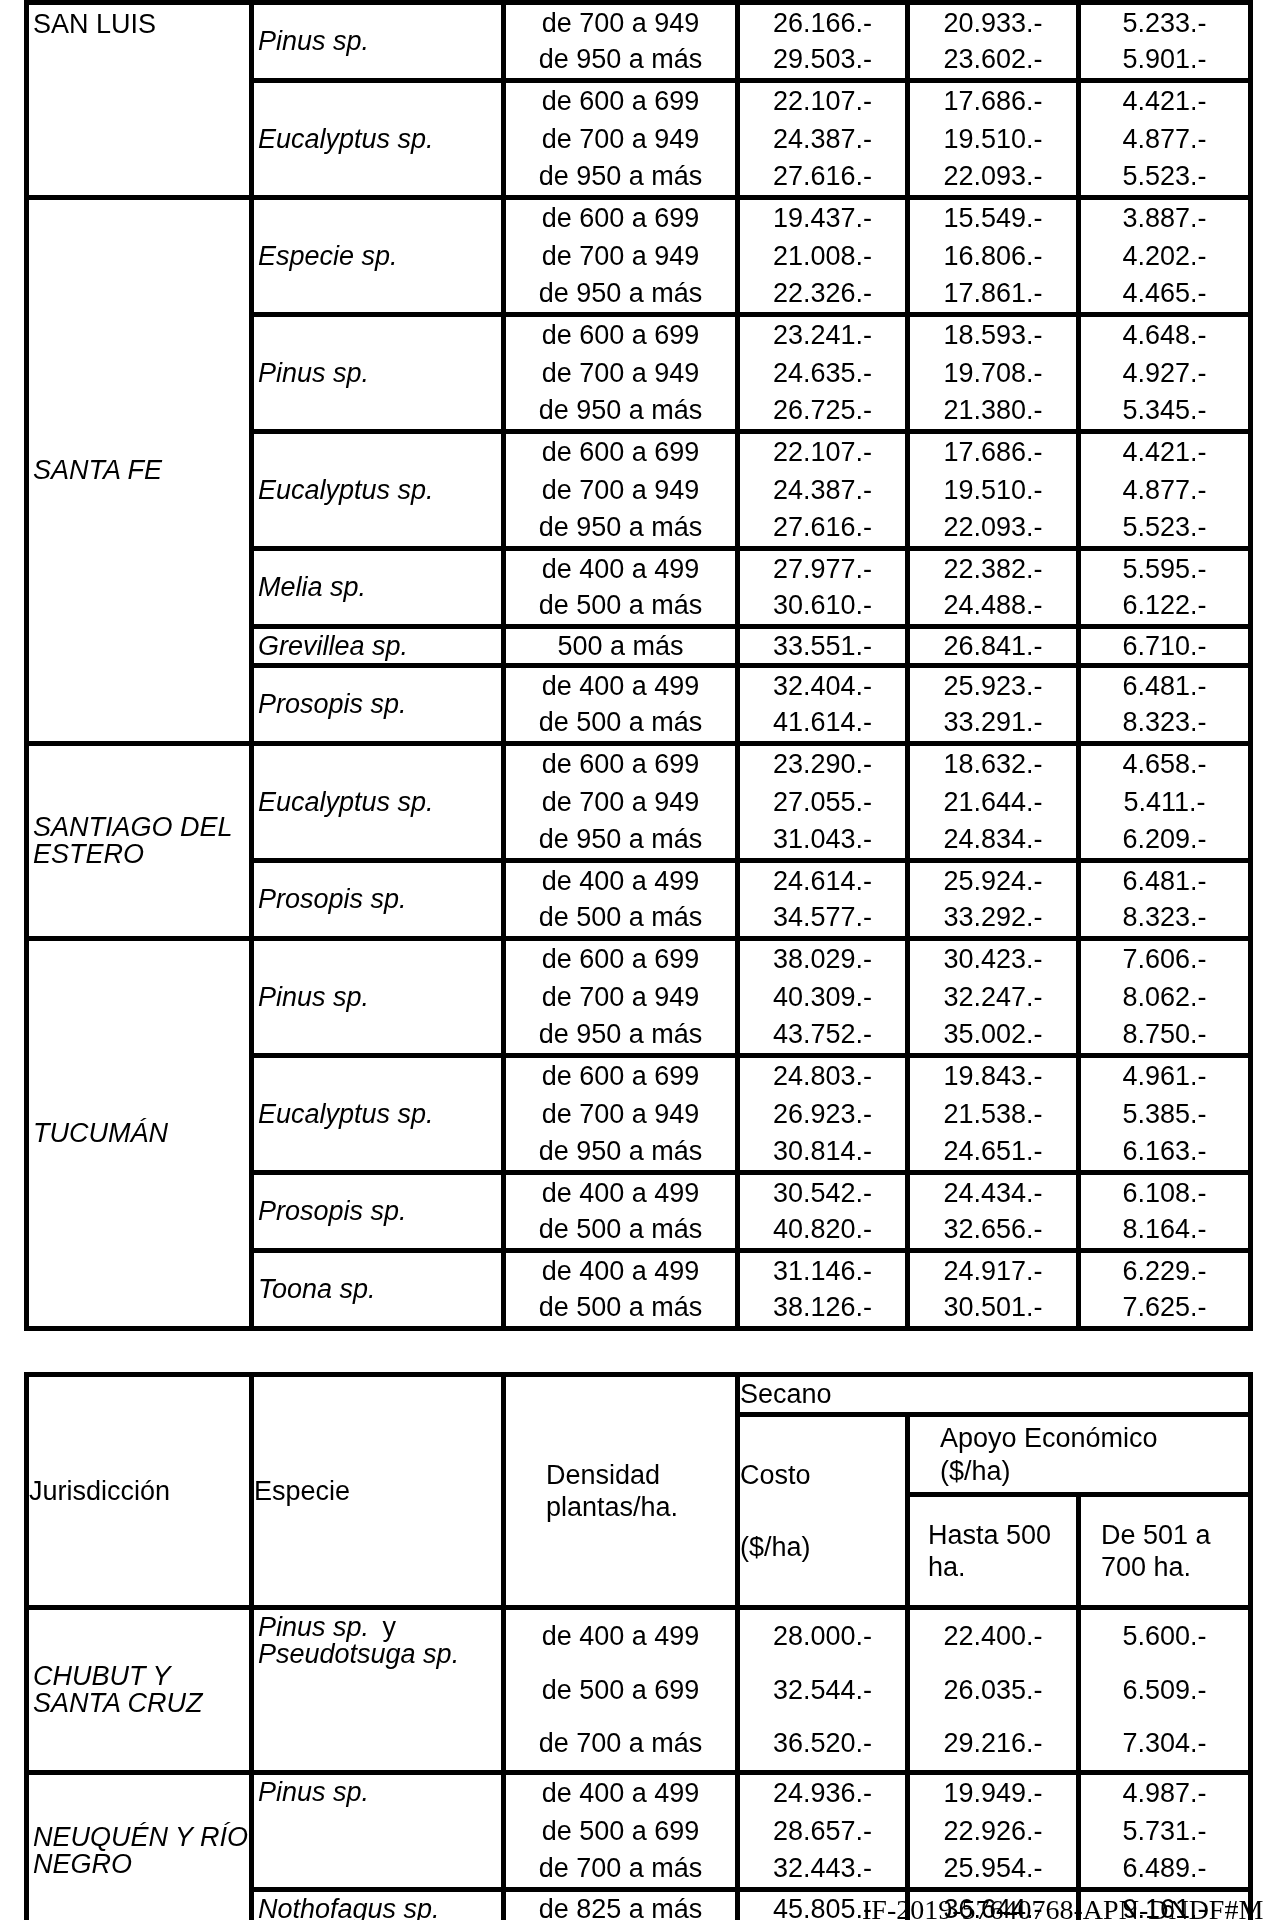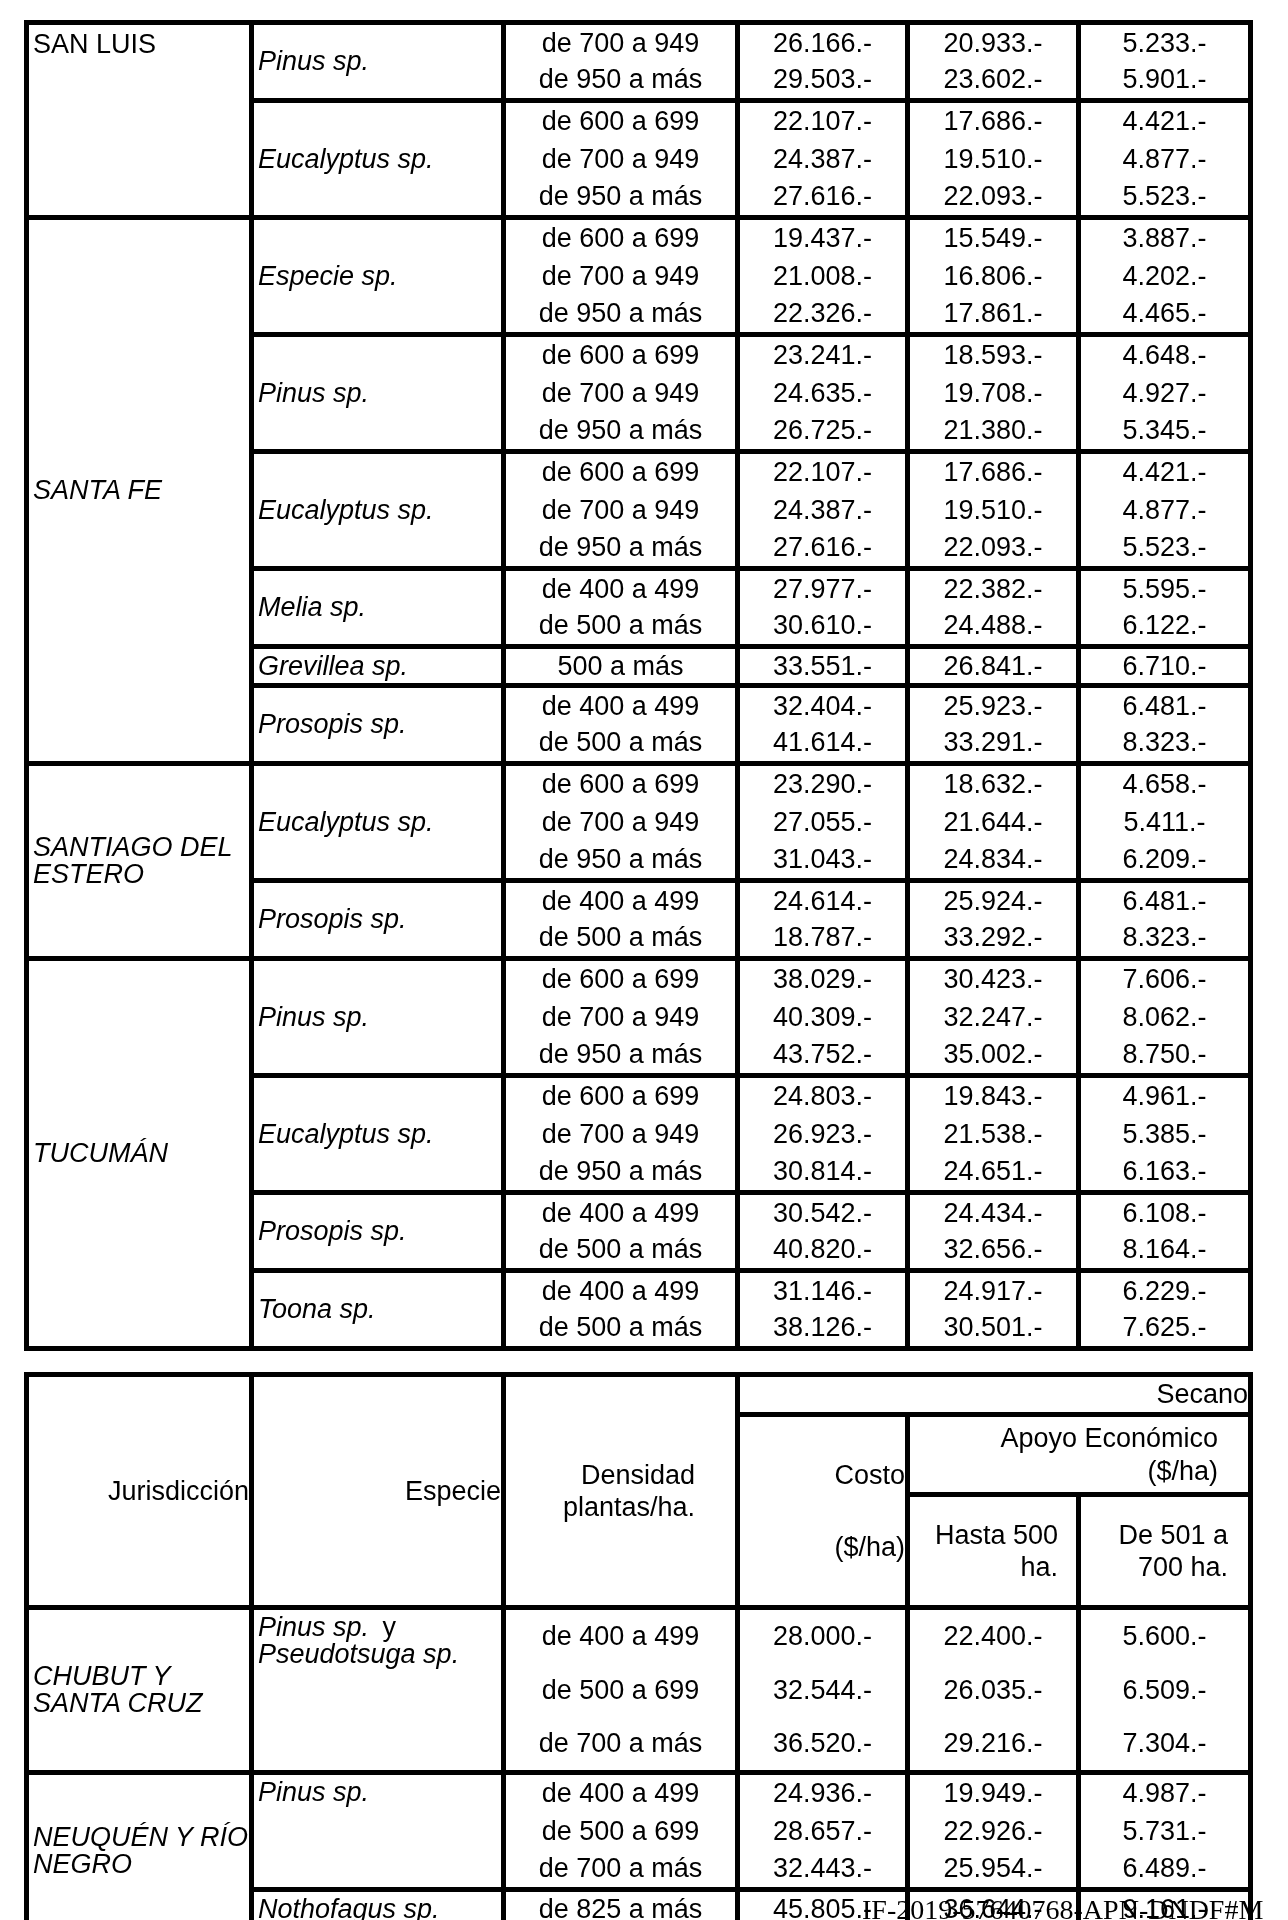--- a/index.html
+++ b/index.html
@@ -2,33 +2,33 @@
 <html><head>
 <meta charset="utf-8">
 <style>
   html, body { margin:0; padding:0; background:#ffffff; }
   body { width:1288px; height:1920px; position:relative; overflow:hidden;
          font-family:"Liberation Sans", sans-serif; color:#000; }
   table { position:absolute; left:24px; border-collapse:collapse; table-layout:fixed; }
   td, th { border:5px solid #000; padding:0; font-weight:normal; font-size:27px; line-height:1; }
   col.c1 { width:225px; } col.c2 { width:252px; } col.c3 { width:234px; }
   col.c4 { width:170px; } col.c5 { width:171px; } col.c6 { width:172px; }
-  #t1 { top:20px; }
+  #t1 { top:0; }
   #t1 tr { height:39px; }
   .jur { vertical-align:top; text-align:left; padding:6px 0 0 4px; }
   .jur-mid { vertical-align:middle; text-align:left; padding-left:4px;font-style:italic; }
   .esp { font-style:italic; text-align:left; vertical-align:middle; padding-left:4px; }
   .esp-top { font-style:italic; text-align:left; vertical-align:top; padding-left:4px; padding-top:4px; }
   .num { text-align:center; vertical-align:middle; }
   
   .in td.num, .in td.den { border-top:none; }
   .nb td.num, .nb td.den { border-bottom:none; }
   .den { text-align:center; vertical-align:middle; }
   #t2 { top:1372px; }
-  #t2 th { vertical-align:middle; text-align:right; line-height:1.2; }
+  #t2 th { vertical-align:middle; text-align:left; line-height:1.2; }
   #t2 .hr1 { height:40px; } #t2 .hr2 { height:80px; } #t2 .hr3 { height:113px; }
   #t2 .r-chubut { height:55px; }
   #t2 .r-neu { height:39px; }
   #t2 .r-noth { height:39px; }
   .stamp { position:absolute; left:862px; top:1896px; font-family:"Liberation Serif", serif;
            font-size:28px; white-space:nowrap; line-height:1; }
 </style>
 </head>
 <body>
 
@@ -188,21 +188,21 @@
       </tr>
       <tr class="nb">
         <td class="esp" rowspan="2"><span>Prosopis sp.</span></td>
         <td class="den">de 400 a 499</td>
         <td class="num">24.614.-</td>
         <td class="num">25.924.-</td>
         <td class="num">6.481.-</td>
       </tr>
       <tr class="in">
         <td class="den">de 500 a más</td>
-        <td class="num">18.787.-</td>
+        <td class="num">34.577.-</td>
         <td class="num">33.292.-</td>
         <td class="num">8.323.-</td>
       </tr>
       <tr class="nb">
         <td class="jur-mid" rowspan="10">TUCUMÁN</td>
         <td class="esp" rowspan="3"><span>Pinus sp.</span></td>
         <td class="den">de 600 a 699</td>
         <td class="num">38.029.-</td>
         <td class="num">30.423.-</td>
         <td class="num">7.606.-</td>

